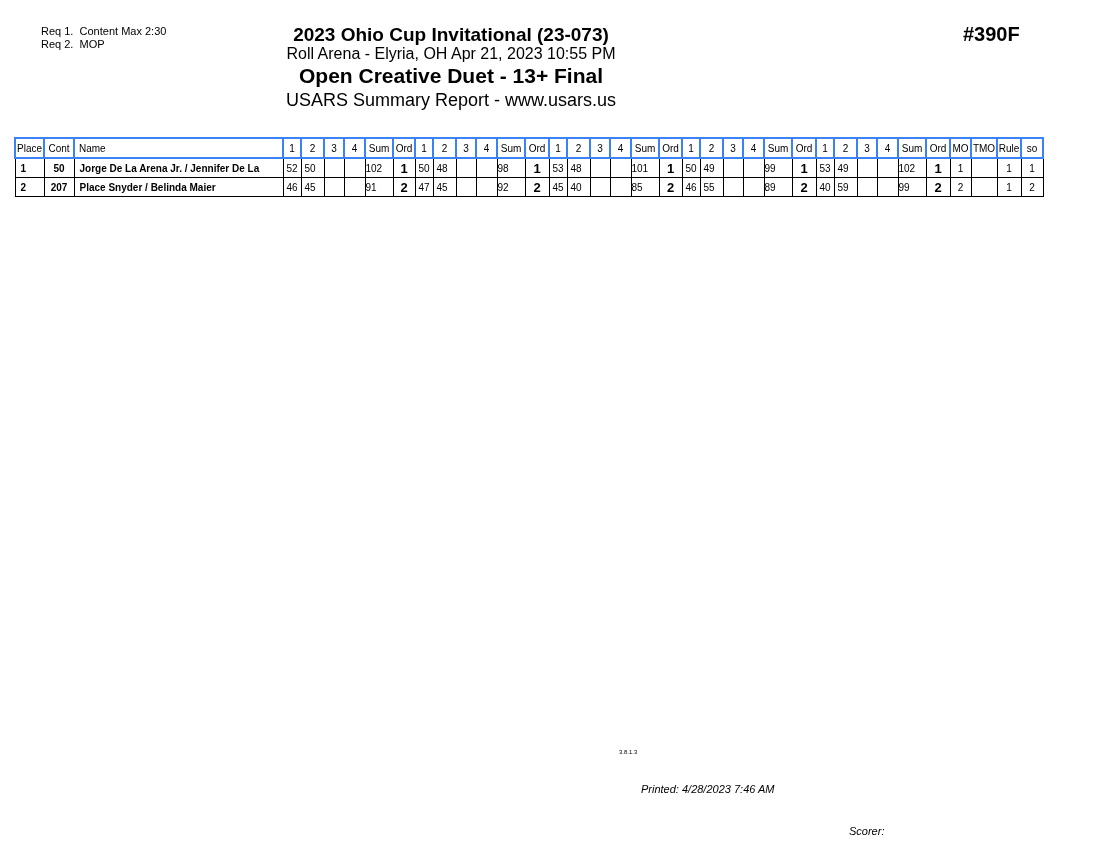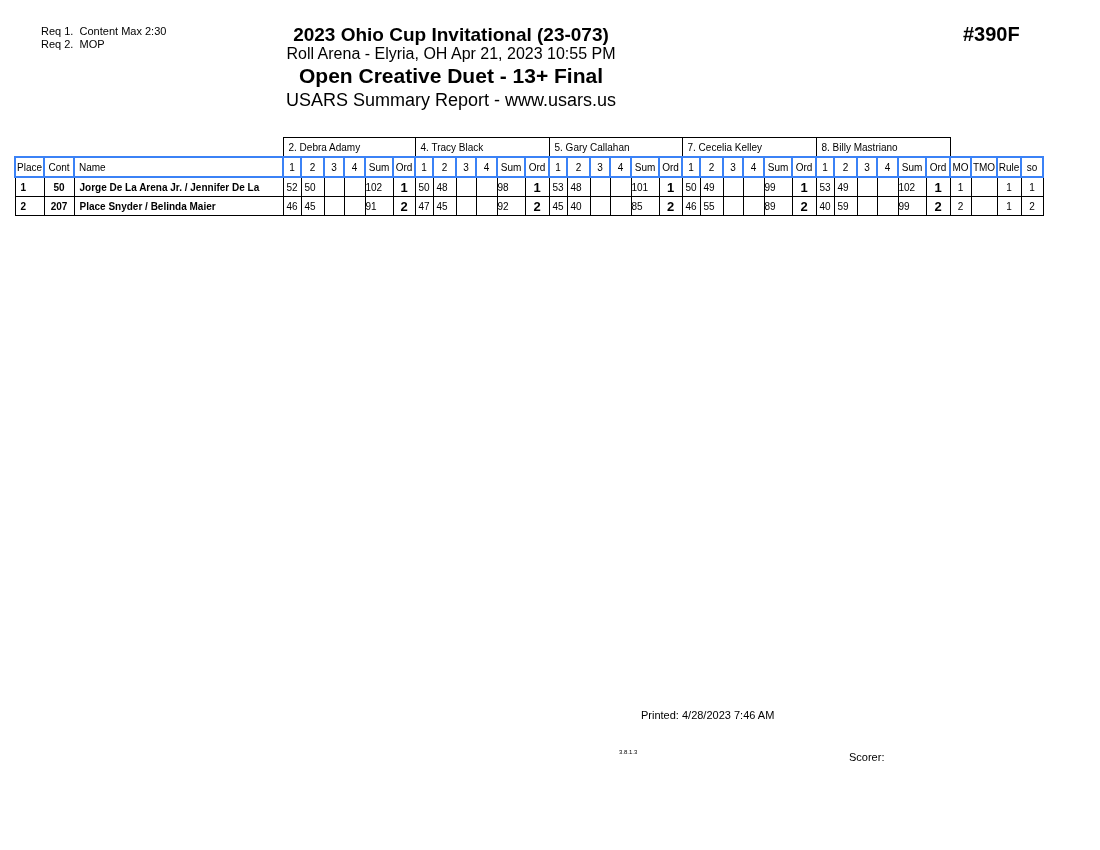--- a/index.html
+++ b/index.html
@@ -21,21 +21,21 @@
   .hdr td.name-h { text-align:left; padding-left:4px; }
   .row td { border:1px solid #000; text-align:center; font-size:11px; height:17px; }
   .row td.place { text-align:left; padding-left:5px; font-weight:bold; }
   .row td.cont { font-weight:bold; }
   .row td.name { text-align:left; padding-left:5px; font-weight:bold; }
   .row td.ord { font-weight:bold; font-size:13px; }
   .row td.sum { text-align:left; padding-right:8px; }
   .row td.sc { text-align:left; padding-left:3px; }
   .blank { border:none !important; }
 
-  .footer { position:absolute; top:709px; font-size:11px; }
+  .footer { position:absolute; top:783px; font-size:11px;font-style:italic; }
   .ver { position:absolute; left:619px; top:749px; font-size:6px; }
   .printed { left:641px; }
   .scorer { left:849px;margin-top:42px; }
 </style>
 </head>
 <body>
 
 <div class="req req1"><span>Req  1.</span>&nbsp;&nbsp;<span>Content Max 2:30</span></div>
 <div class="req req2"><span>Req  2.</span>&nbsp;&nbsp;<span>MOP</span></div>
 
@@ -79,29 +79,20 @@
       <col style="width:20px">
       <col style="width:21px">
       <col style="width:28px">
       <col style="width:24px">
     <col style="width:21px">
       <col style="width:26px">
       <col style="width:24px">
       <col style="width:22px">
   </colgroup>
   <tbody>
-      <tr class="judgehdr">
-    <td class="blank" colspan="3"></td>
-    <td class="jname" colspan="6">2.  Debra Adamy</td>
-    <td class="jname" colspan="6">4.  Tracy Black</td>
-    <td class="jname" colspan="6">5.  Gary Callahan</td>
-    <td class="jname" colspan="6">7.  Cecelia Kelley</td>
-    <td class="jname" colspan="6">8.  Billy Mastriano</td>
-    <td class="blank" colspan="4"></td>
-  </tr>
   <tr class="hdr">
     <td>Place</td>
     <td>Cont</td>
     <td class="name-h">Name</td>
     <td>1</td>
         <td>2</td>
         <td>3</td>
         <td>4</td>
         <td>Sum</td>
         <td>Ord</td>

